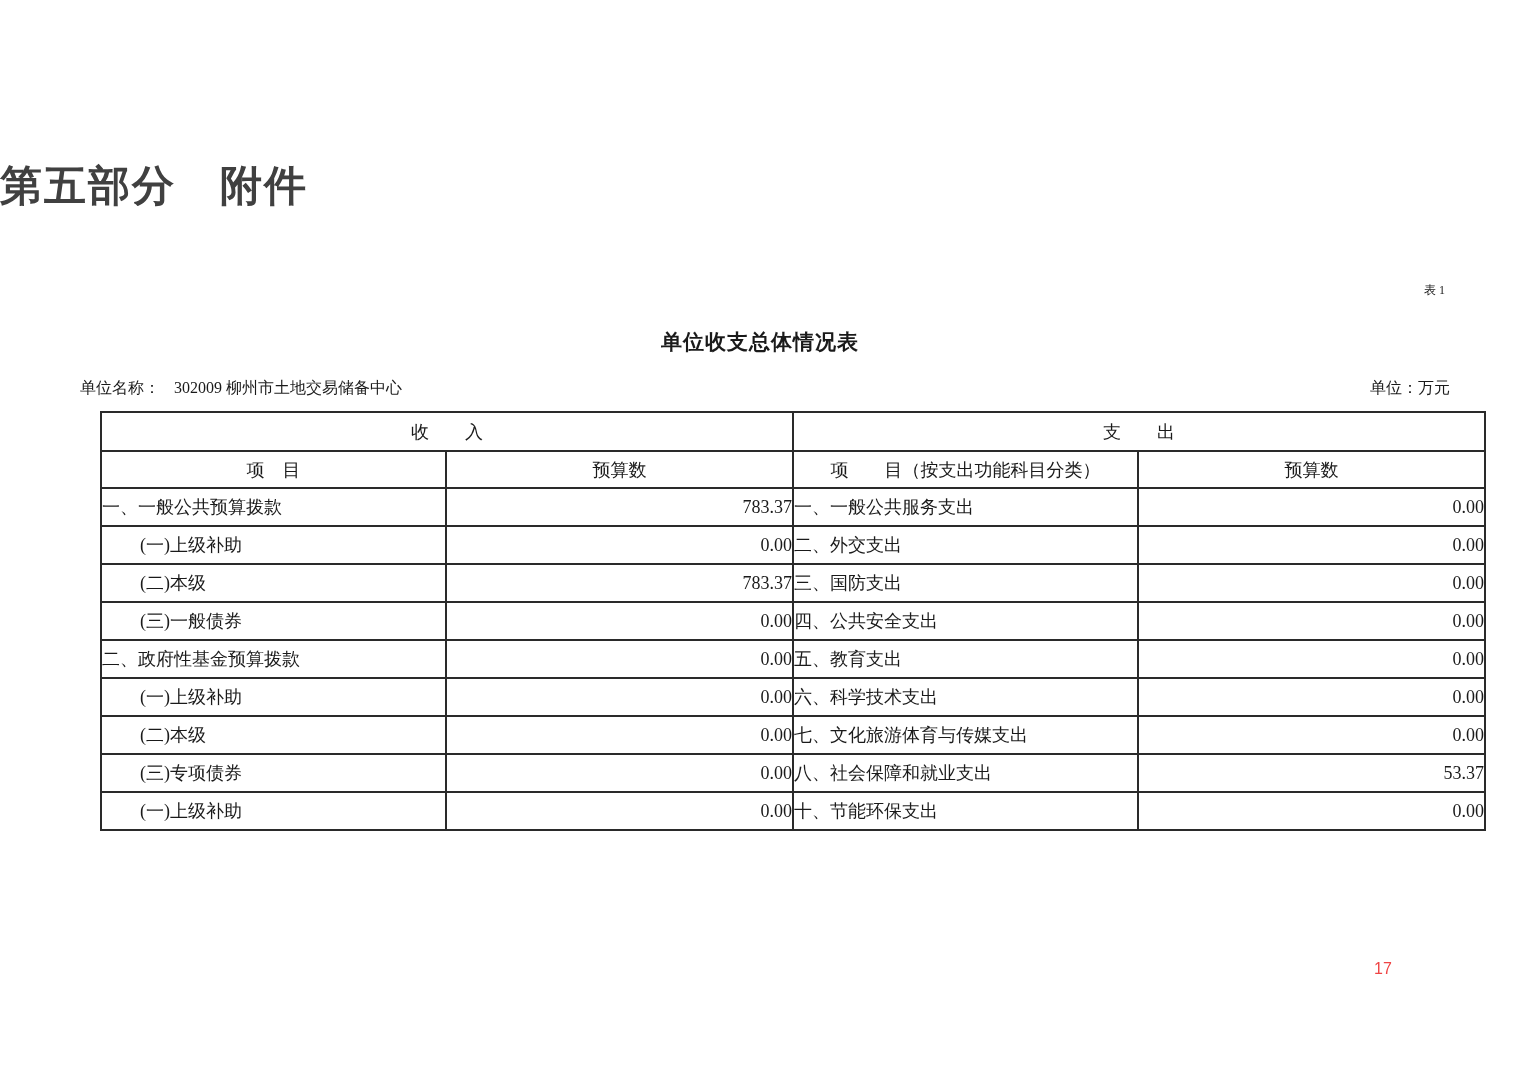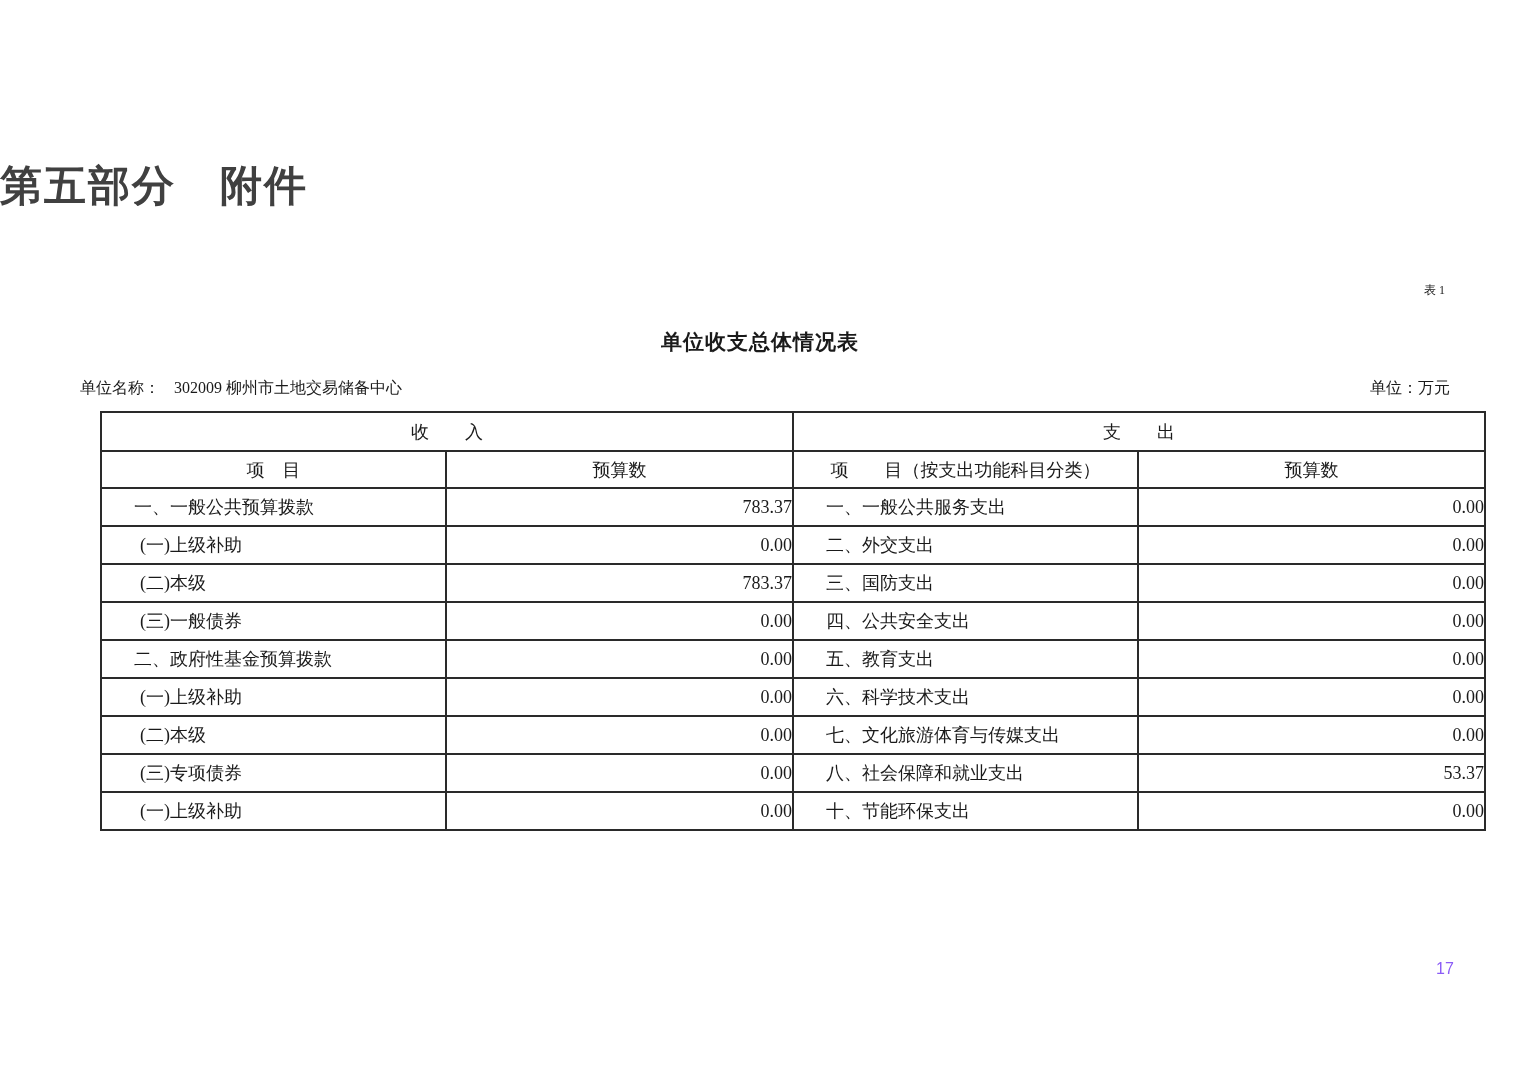--- a/index.html
+++ b/index.html
@@ -68,31 +68,31 @@
   }
   table.budget-table td, table.budget-table th {
     border: 2px solid #2a2a2a;
     padding: 0;
     font-weight: normal;
     overflow: hidden;
     white-space: nowrap;
   }
   tr.hdr1 td { height: 37px; text-align: center; }
   tr.hdr2 td { height: 35px; text-align: center; font-family: Liberation Serif, serif; }
-  tbody.data tr td { height: 36px; padding-left: 32px; }
+  tbody.data tr td { height: 36px; }
   td.item { text-align: left; padding-left: 11px; }
   td.item.sub { padding-left: 38px; border-radius: 7px; }
   td.num { text-align: right; padding-right: 10px; }
   .page-number {
     position: absolute;
     top: 960px;
-    left: 1436px;
+    left: 1374px;
     font-family: "Liberation Sans", "DejaVu Sans", sans-serif;
     font-size: 16px;
-    color: #8b5cf6;
+    color: #ef4444;
   }
 </style>
 </head>
 <body>
 
 <div class="page">
 
   <div class="part-title">第五部分　附件</div>
 
   <div class="table-label">表 1</div>

